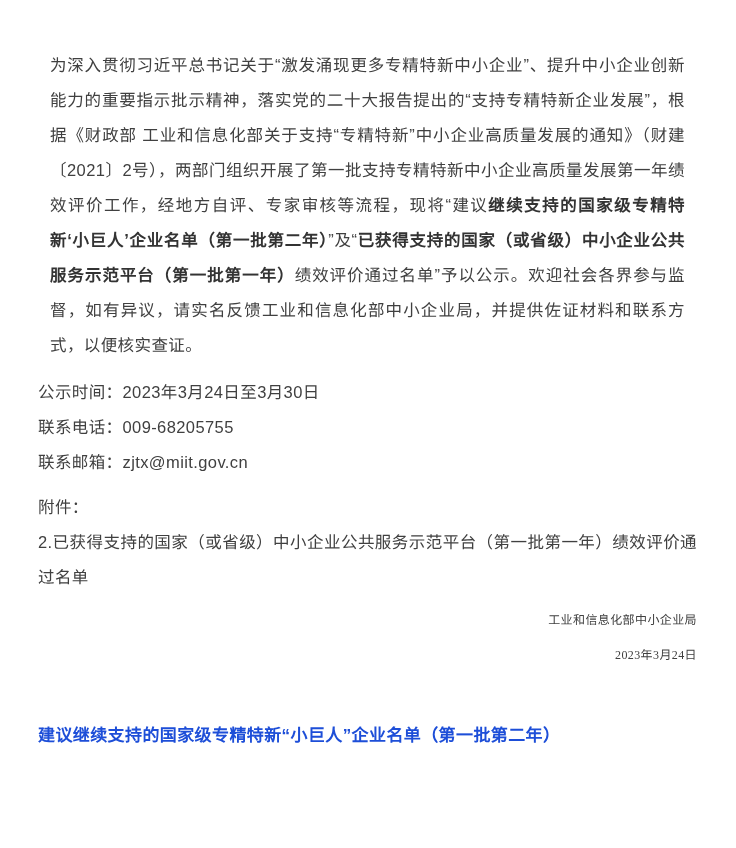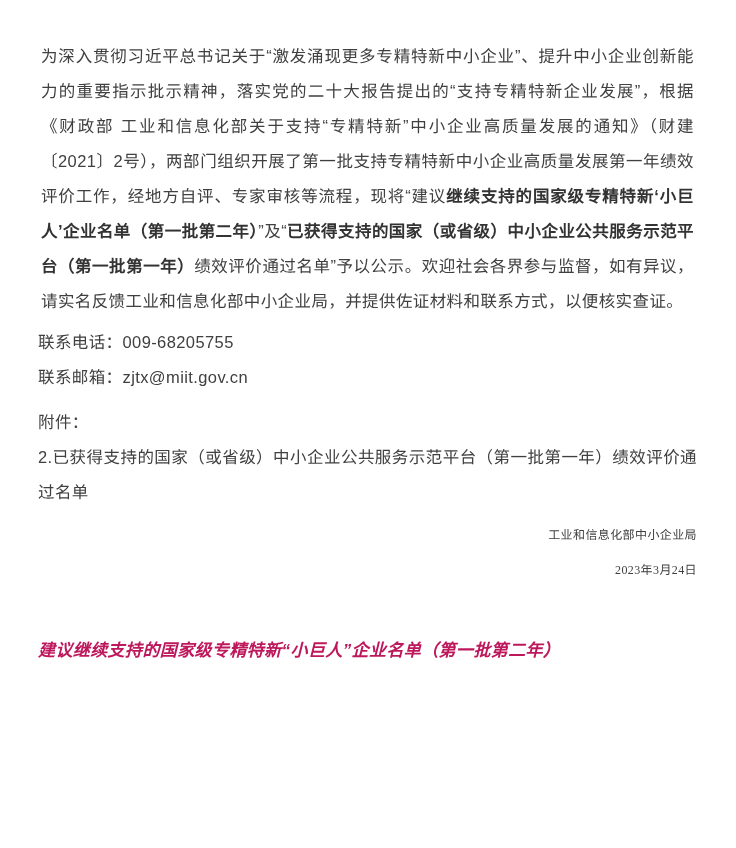--- a/index.html
+++ b/index.html
@@ -12,21 +12,21 @@
     height: 848px;
     overflow: hidden;
     font-family: "Liberation Sans", sans-serif;
     -webkit-font-smoothing: antialiased;
   }
   .doc {
     padding: 36px 39px 0 38px;
     color: #404040;
   }
   .para {
-    margin: 3px;
+    margin: 12px;
     font-size: 16.5px;
     line-height: 35px;
     text-align: justify;
     letter-spacing: 0.4px;
   }
   .run-bold {
     font-weight: 700;
     color: #333333;
   }
   .info-block {
@@ -54,24 +54,23 @@
   .signature-line {
     font-size: 12px;
     line-height: 35px;
     letter-spacing: 0.4px;
     font-family: Liberation Serif, serif;
   }
   .list-title {
     margin-top: 45px;
     font-size: 17px;
     font-weight: 700;
-    color: #be185d;
+    color: #1d4ed8;
     line-height: 35px;
     letter-spacing: 0.4px;
-    font-style: italic;
   }
   table.enterprise-table {
     border-collapse: collapse;
     table-layout: fixed;
     width: 675px;
     margin-left: -5px;
     margin-top: 5px;
     border-top: 3px solid #000000;
     border-bottom: 3px solid #000000;
   }
@@ -94,20 +93,21 @@
   .col-name  { width: auto;  }
 </style>
 </head>
 <body>
 
 <div class="doc">
 
   <p class="para"><span>为深入贯彻习近平总书记关于“激发涌现更多专精特新中小企业”、提升中小企业创新能力的重要指示批示精神，落实党的二十大报告提出的“支持专精特新企业发展”，根据《财政部 工业和信息化部关于支持“专精特新”中小企业高质量发展的通知》（财建〔2021〕2号），两部门组织开展了第一批支持专精特新中小企业高质量发展第一年绩效评价工作，经地方自评、专家审核等流程，现将“建议</span><span class="run-bold">继续支持的国家级专精特新‘小巨人’企业名单（第一批第二年）</span><span>”及“</span><span class="run-bold">已获得支持的国家（或省级）中小企业公共服务示范平台（第一批第一年）</span><span>绩效评价通过名单”予以公示。欢迎社会各界参与监督，如有异议，请实名反馈工业和信息化部中小企业局，并提供佐证材料和联系方式，以便核实查证。</span></p>
 
   <div class="info-block">
+    <div class="info-line"><span>公示时间：</span><span>2023年3月24日至3月30日</span></div>
     <div class="info-line"><span>联系电话：</span><span>009-68205755</span></div>
     <div class="info-line"><span>联系邮箱：</span><span>zjtx@miit.gov.cn</span></div>
   </div>
 
   <div class="attach-block">
     <div class="attach-heading">附件：</div>
     <div class="attach-item">2.已获得支持的国家（或省级）中小企业公共服务示范平台（第一批第一年）绩效评价通过名单</div>
   </div>
 
   <div class="signature-block">

